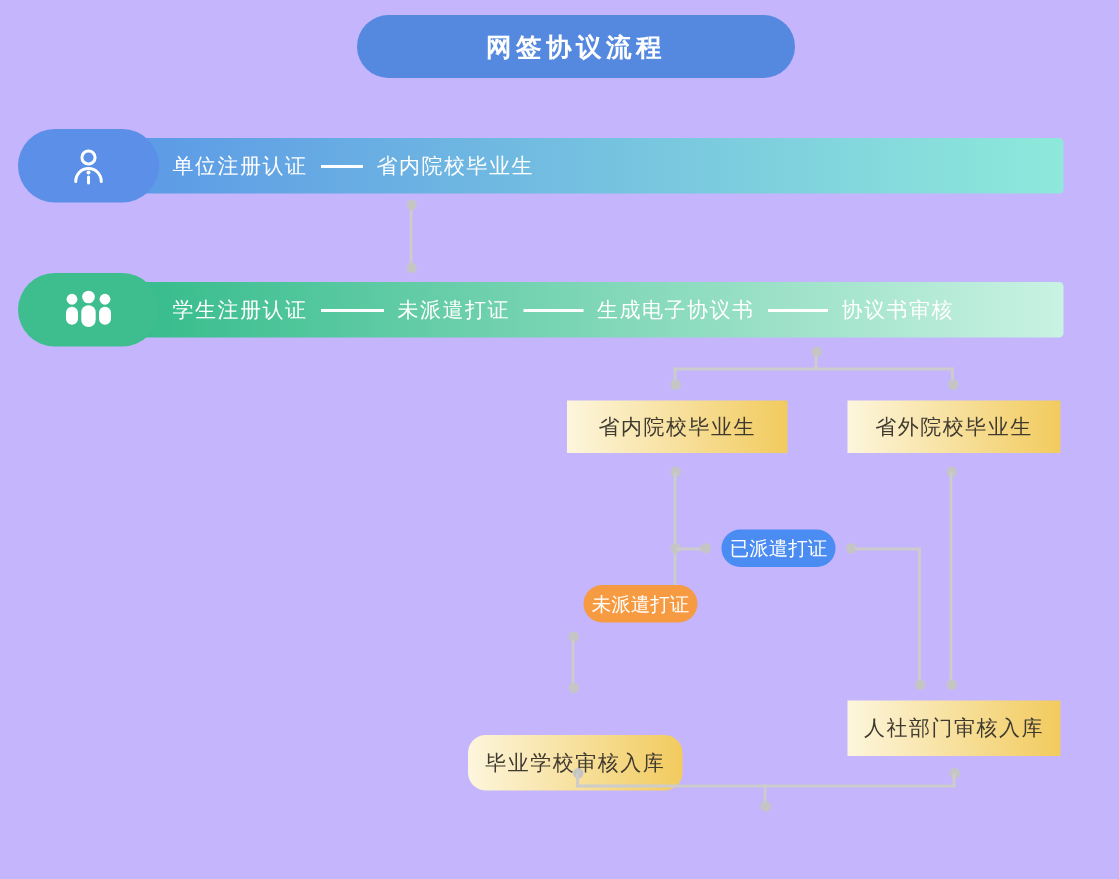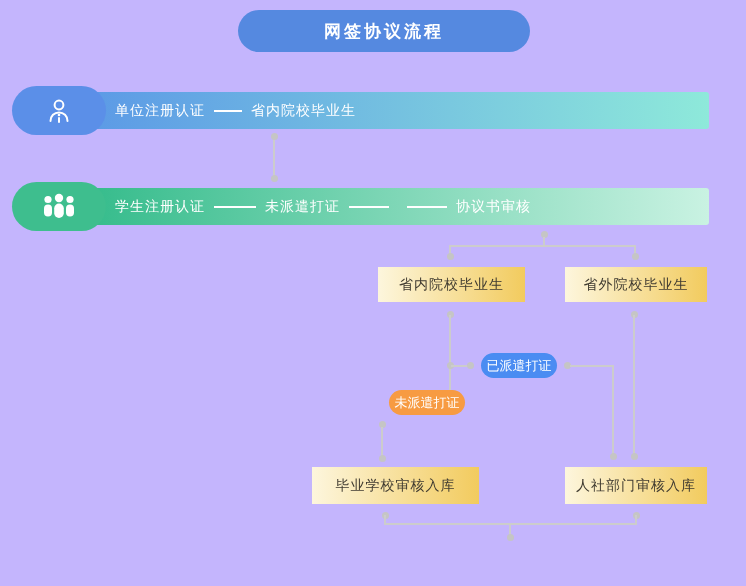--- a/index.html
+++ b/index.html
@@ -33,21 +33,21 @@
   .hline{position:absolute;height:2px;background:#cccccc;}
   .dot{position:absolute;width:7px;height:7px;border-radius:50%;background:#c5c5c5;}
   
   .ybox{
     position:absolute;height:35px;background:linear-gradient(90deg,#fdf6dd,#f2cb5e);
     color:#3f3a30;font-size:14px;letter-spacing:1px;
     display:flex;align-items:center;justify-content:center;
   }
   .box-in{left:378px;top:267px;width:147px;}
   .box-out{left:565px;top:267px;width:142px;}
-  .box-school{left:312px;top:467px;width:167px;height:37px;}
+  .box-school{left:312px;top:490px;width:143px;height:37px;border-radius:12px;}
   .box-hr{left:565px;top:467px;width:142px;height:37px;}
   
   .tag{
     position:absolute;height:25px;border-radius:13px;color:#fff;font-size:13px;
     display:flex;align-items:center;justify-content:center;white-space:nowrap;
   }
   .tag-dispatched{left:481px;top:353px;width:76px;background:#4a8cf2;}
   .tag-notdispatched{left:345px;top:390px;width:76px;background:#f79b42;margin-left:44px;}
   
   .end-pill{
@@ -79,20 +79,21 @@
 
   <div class="vline" style="left:273px;top:138px;height:38px"></div>
   <div class="dot" style="left:271px;top:133px"></div>
   <div class="dot" style="left:271px;top:175px"></div>
 
   <div class="bar bar-student">
     <span>学生注册认证</span>
     <span class="dash" style="width:42px"></span>
     <span>未派遣打证</span>
     <span class="dash" style="width:40px"></span>
+    <span>生成电子协议书</span>
     <span class="dash" style="width:40px"></span>
     <span>协议书审核</span>
   </div>
   <div class="icon-pill icon-pill-student">
     <svg width="40" height="30" viewBox="0 0 40 30" fill="#ffffff">
       <circle cx="9" cy="7.5" r="3.6"></circle>
       <rect x="5" y="12.5" width="8" height="12" rx="4"></rect>
       <circle cx="20" cy="6" r="4.2"></circle>
       <rect x="15.2" y="11.5" width="9.6" height="14.5" rx="4.8"></rect>
       <circle cx="31" cy="7.5" r="3.6"></circle>

